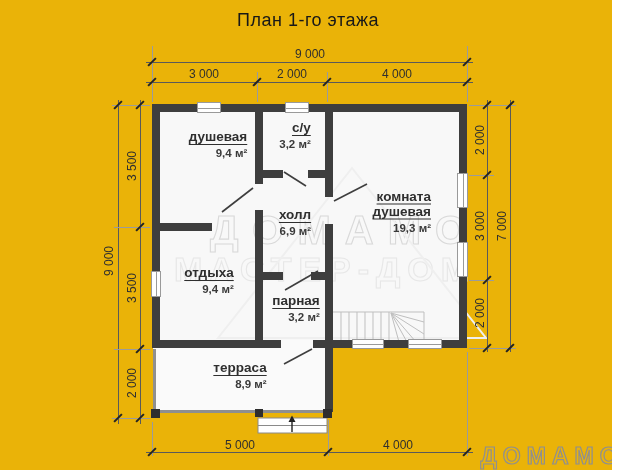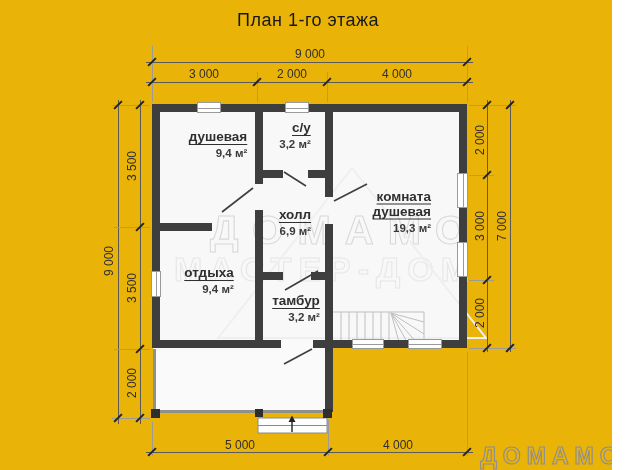--- a/index.html
+++ b/index.html
@@ -162,22 +162,26 @@
   </div>
   <div class="room-label" style="left:398px;top:211px;">
     <div class="room-name wrap2">комната душевая</div>
     <div class="room-area">19,3 м²</div>
   </div>
   <div class="room-label" style="left:209px;top:280px;">
     <div class="room-name">отдыха</div>
     <div class="room-area">9,4 м²</div>
   </div>
   <div class="room-label" style="left:296px;top:308px;">
-    <div class="room-name">тамбур</div>
+    <div class="room-name">парная</div>
     <div class="room-area">3,2 м²</div>
+  </div>
+  <div class="room-label" style="left:240px;top:375px;">
+    <div class="room-name">терраса</div>
+    <div class="room-area">8,9 м²</div>
   </div>
 
   <div class="dim" style="left:310px;top:54px;">9 000</div>
   <div class="dim" style="left:204px;top:74px;">3 000</div>
   <div class="dim" style="left:292px;top:74px;">2 000</div>
   <div class="dim" style="left:397px;top:74px;">4 000</div>
   <div class="dim-v" style="left:109px;top:261px;">9 000</div>
   <div class="dim-v" style="left:132px;top:166px;">3 500</div>
   <div class="dim-v" style="left:132px;top:288px;">3 500</div>
   <div class="dim-v" style="left:132px;top:383px;">2 000</div>

